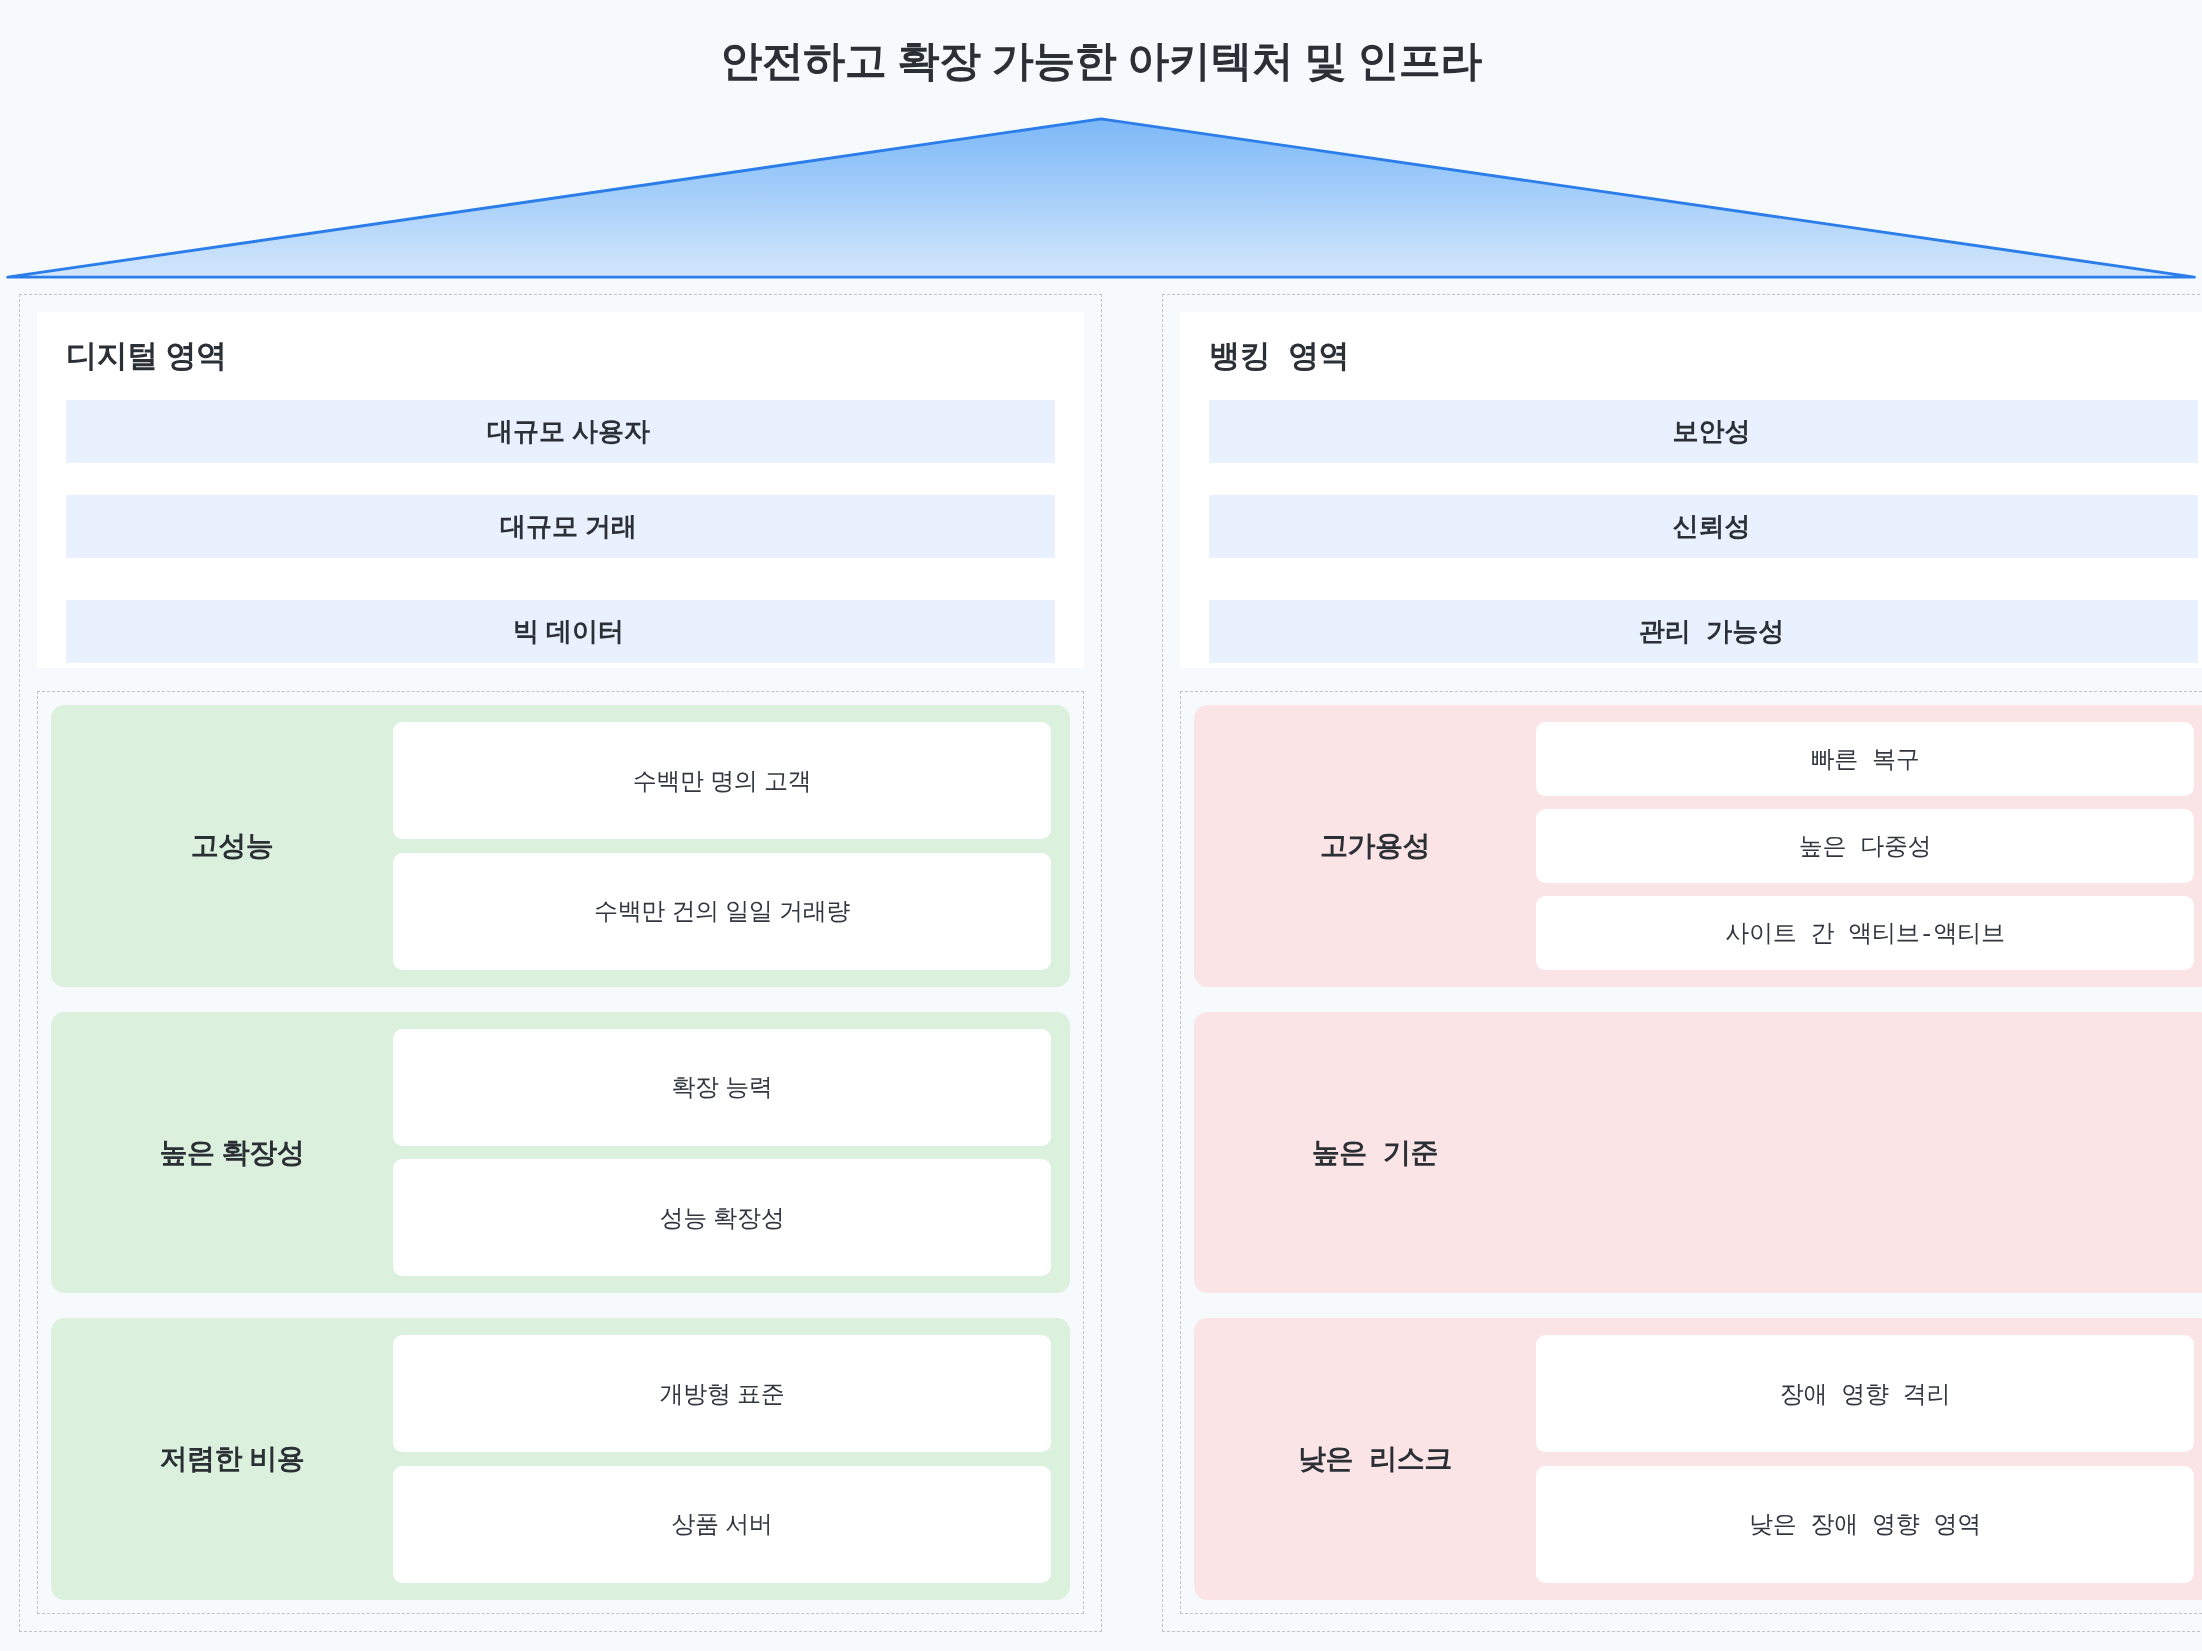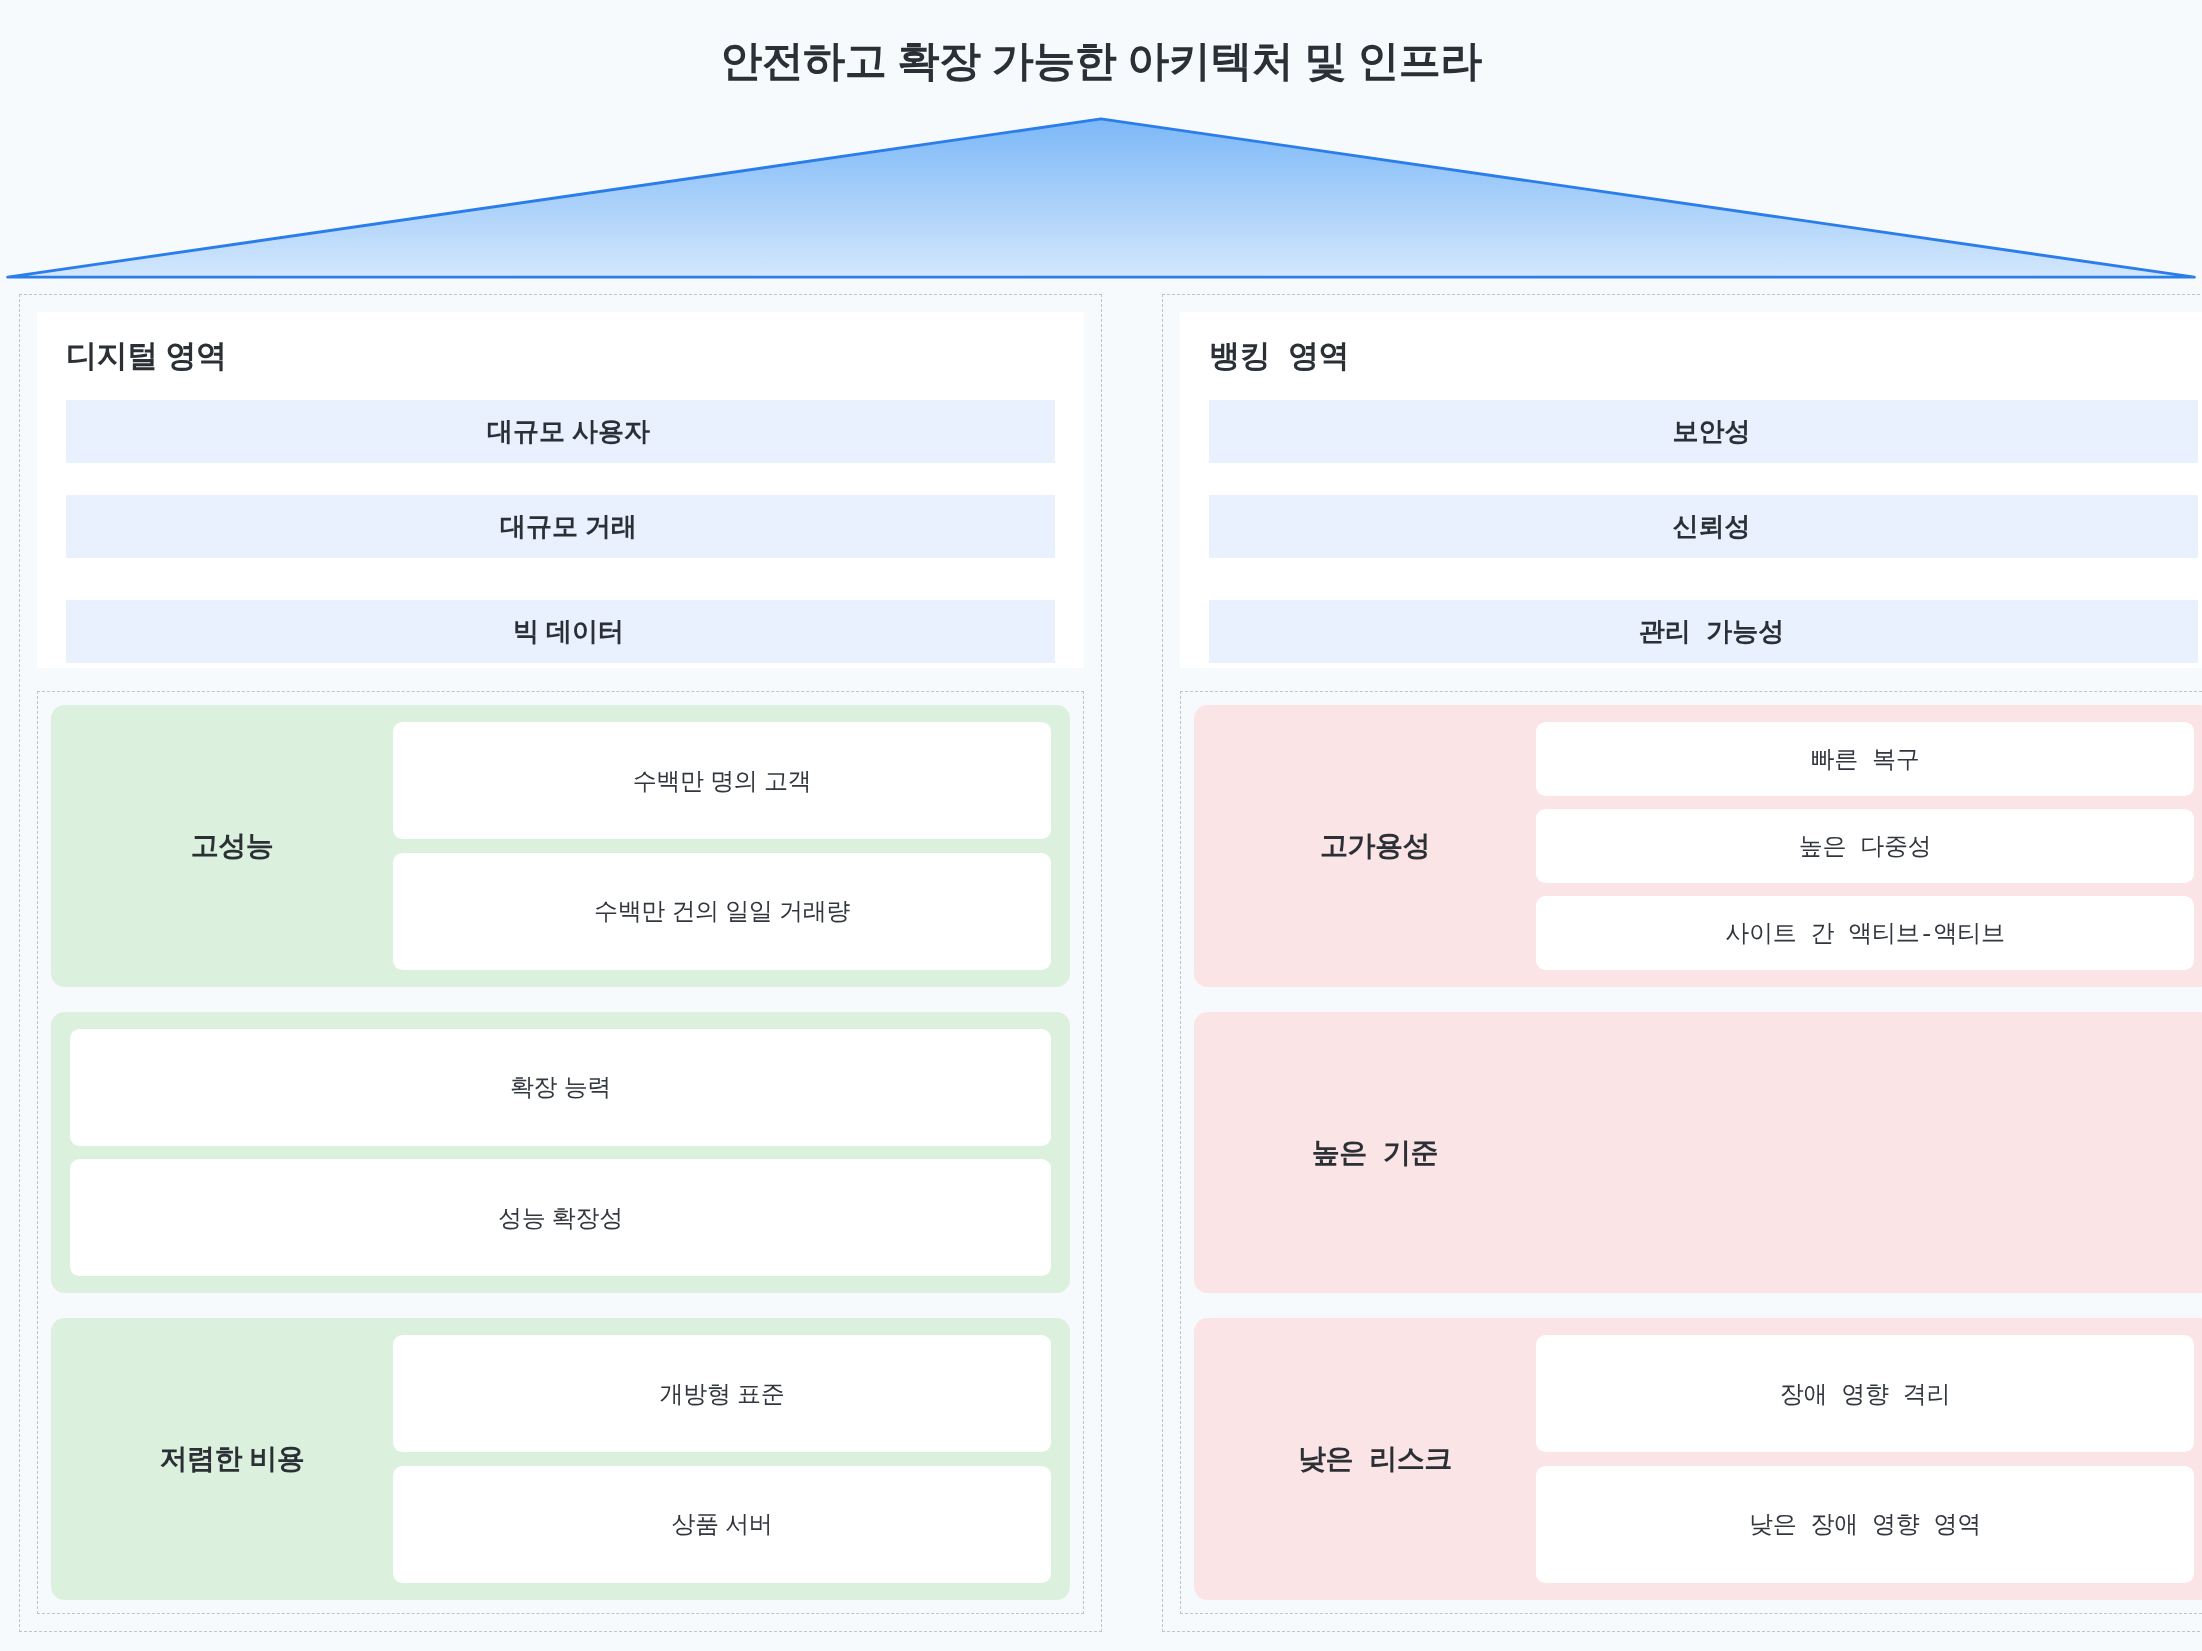--- a/index.html
+++ b/index.html
@@ -173,20 +173,21 @@
 
       <div class="group green">
         <div class="group-label">고성능</div>
         <div class="group-items">
           <div class="item">수백만 명의 고객</div>
           <div class="item">수백만 건의 일일 거래량</div>
         </div>
       </div>
 
       <div class="group green">
+        <div class="group-label">높은 확장성</div>
         <div class="group-items">
           <div class="item">확장 능력</div>
           <div class="item">성능 확장성</div>
         </div>
       </div>
 
       <div class="group green">
         <div class="group-label">저렴한 비용</div>
         <div class="group-items">
           <div class="item">개방형 표준</div>

